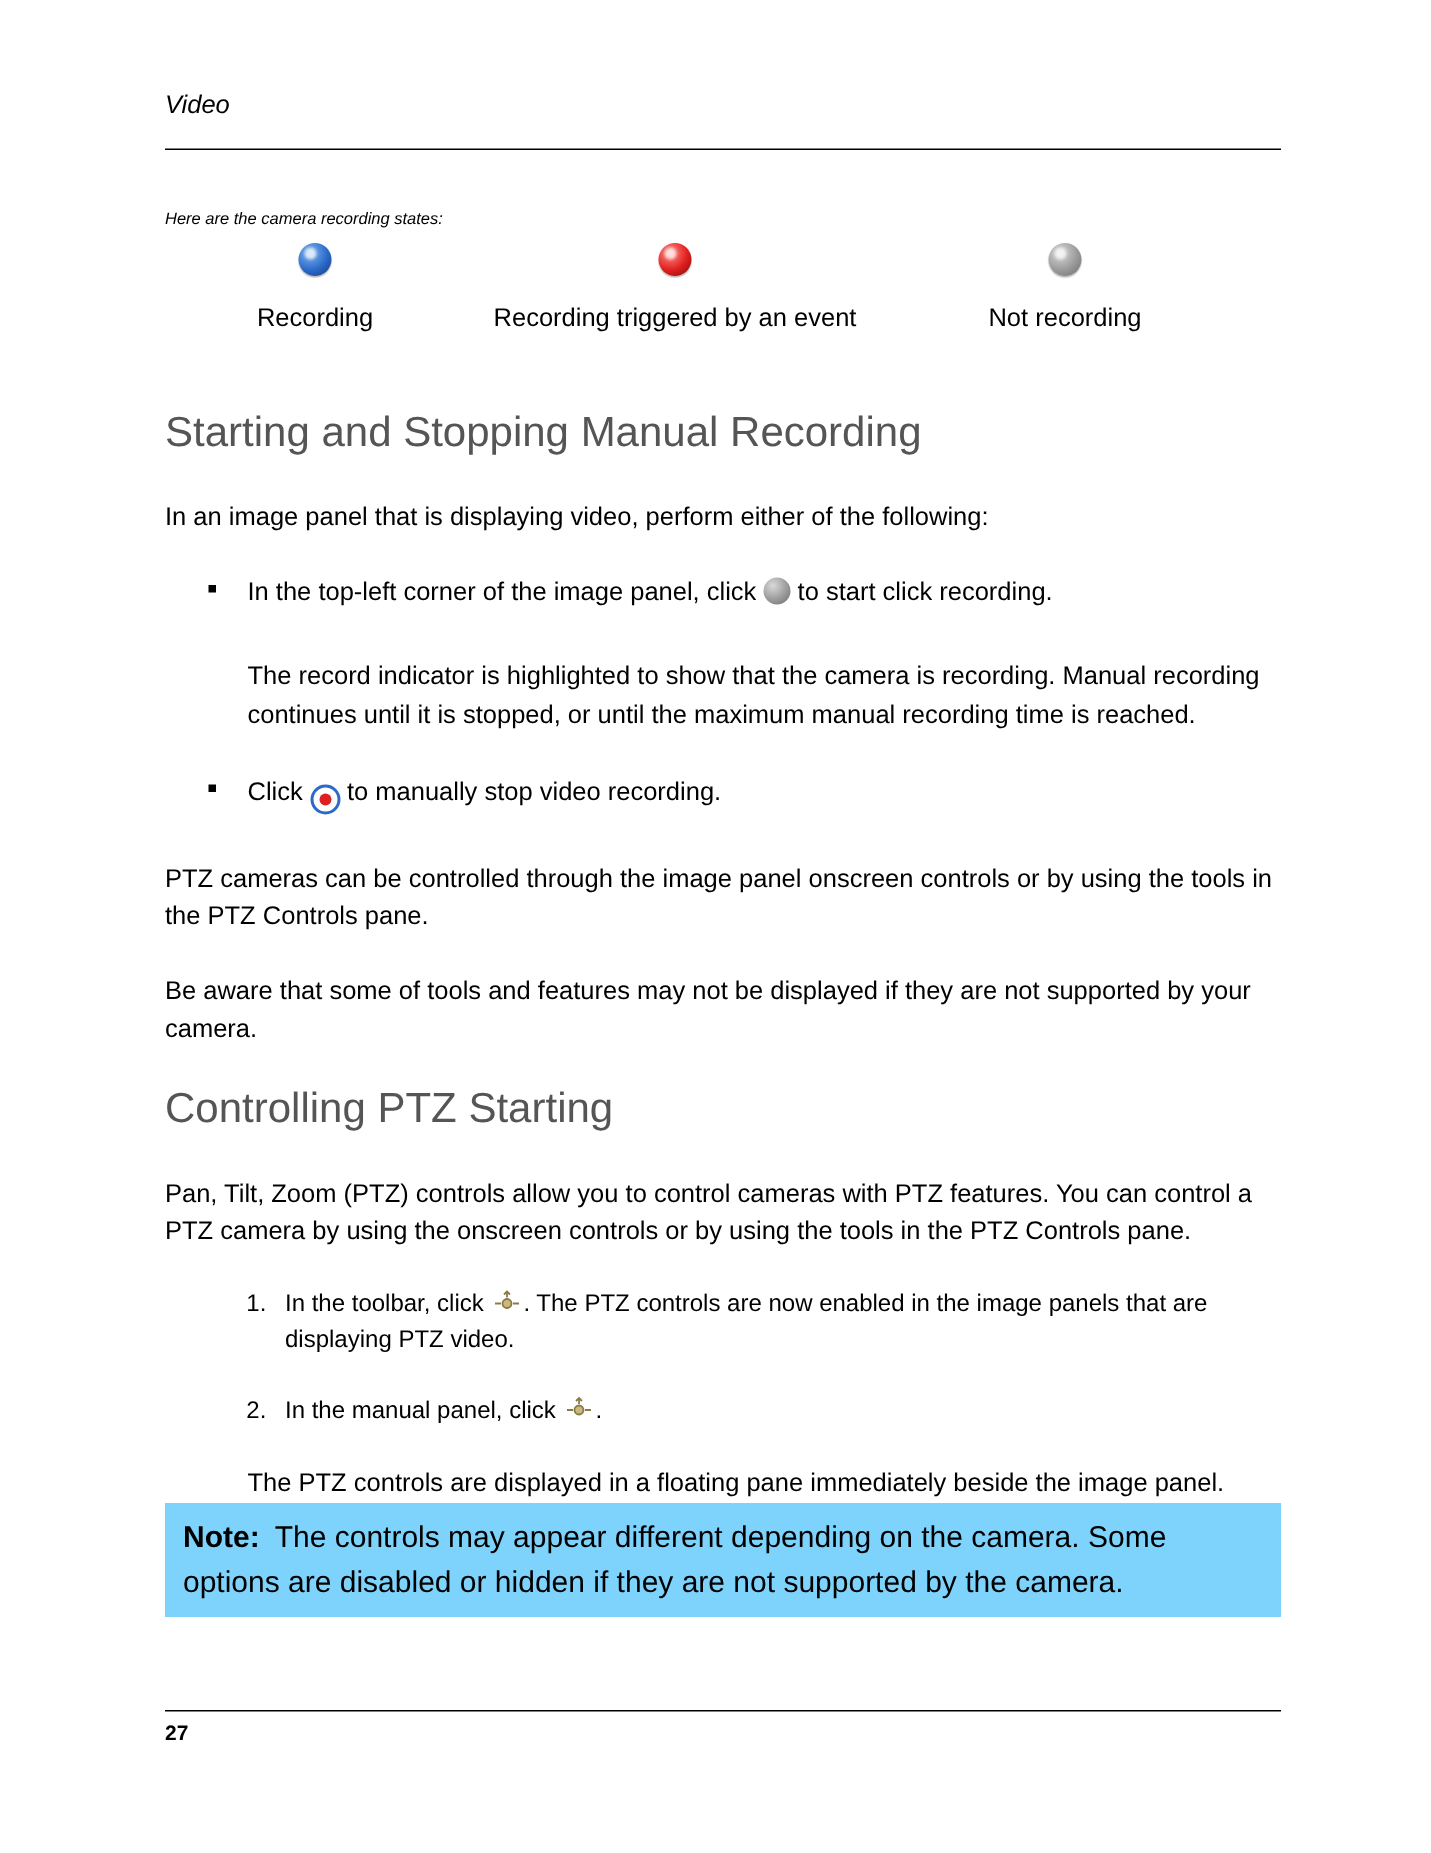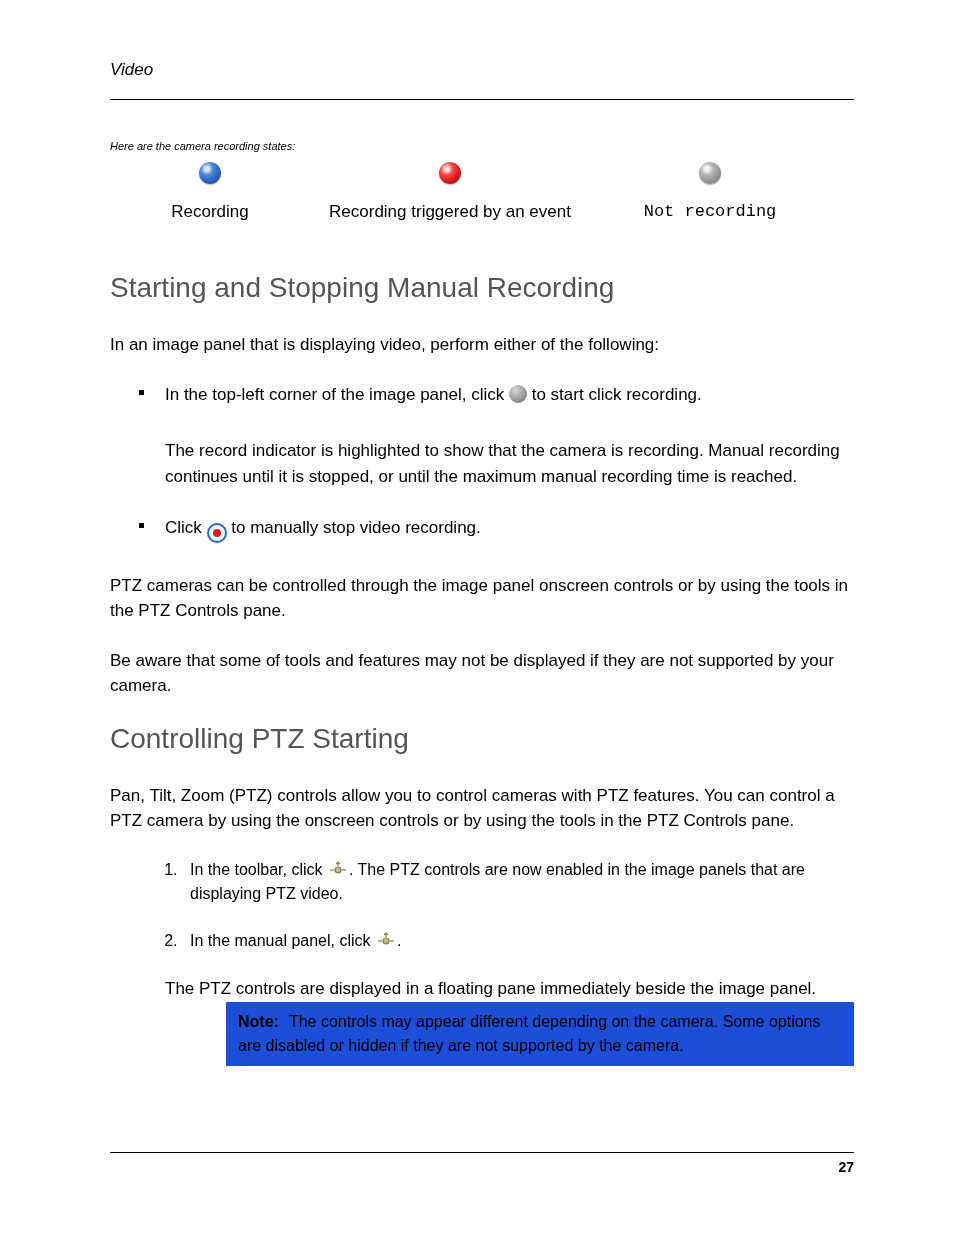--- a/index.html
+++ b/index.html
@@ -26,21 +26,21 @@
     margin-bottom: 50px;
   }
   .state-cell {
     display: flex;
     flex-direction: column;
     align-items: center;
     gap: 18px;
   }
   .state-cell.c1 { flex: 0 0 200px; }
   .state-cell.c2 { flex: 0 0 280px; }
-  .state-cell.c3 { flex: 0 0 240px; font-family: Liberation Mono, monospace; }
+  .state-cell.c3 { flex: 0 0 240px; }
   .state-label { font-size: 17px; text-align: center; }
   .dot3d {
     width: 22px; height: 22px; border-radius: 50%;
     position: relative;
     box-shadow: 0 1px 1px rgba(0,0,0,0.3);
   }
   .dot3d::after {
     content: "";
     position: absolute;
     top: 3px; left: 4px; width: 8px; height: 8px;
@@ -98,35 +98,33 @@
     position: absolute;
     left: -26px; top: 8px;
     width: 5px; height: 5px;
     background: #000;
   }
   ul.sq > li .followup { margin-top: 30px; }
   ol.num { padding-left: 72px; font-size: 16px; line-height: 1.55; margin-bottom: 20px; }
   ol.num > li { margin-bottom: 22px; padding-left: 8px; }
   .indent-followup { font-size: 17px; line-height: 1.55; margin-left: 55px; }
   .note-box {
-    background: #1d4ed8;
-    font-size: 16px;
+    background: #7dd3fc;
+    font-size: 20px;
     line-height: 1.5;
     padding: 8px 12px;
-    margin-left: 116px;
     margin-right: 0;
   }
   .note-box b { font-weight: 700; margin-right: 10px; }
   .footer {
     position: absolute;
-    bottom: 60px;
+    bottom: 72px;
     left: 110px;
     right: 100px;
     border-top: 1.5px solid #000;
-    text-align: right;
     font-weight: 700;
     font-size: 14px;
     padding-top: 6px;
   }
 </style>
 </head>
 <body>
 
 <div class="page">
 

